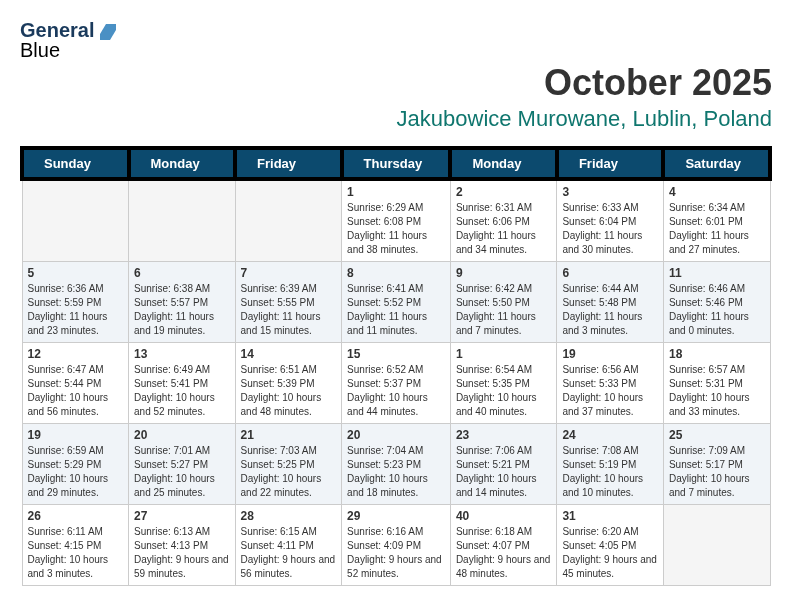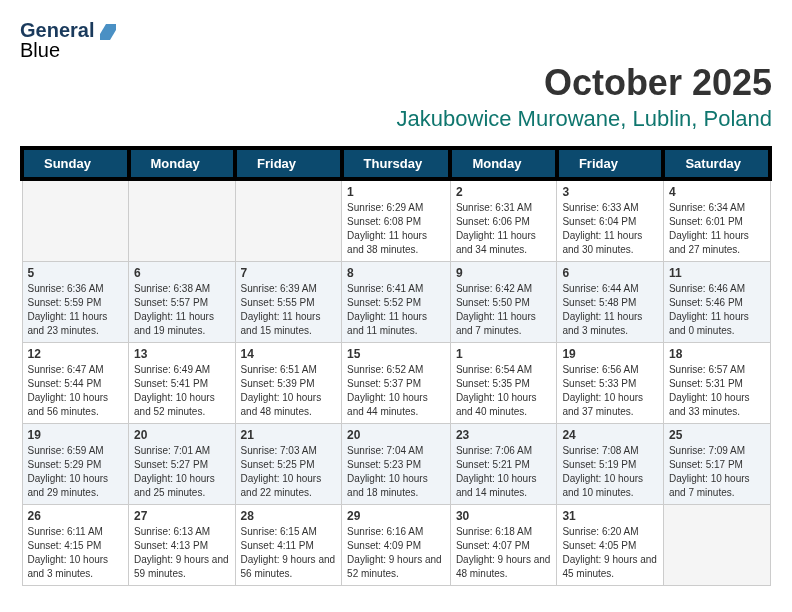--- a/index.html
+++ b/index.html
@@ -235,21 +235,21 @@
         </td>
         <td>
           <span class="day-number">28</span>
           <div class="day-info">Sunrise: 6:15 AM<br>Sunset: 4:11 PM<br>Daylight: 9 hours and 56 minutes.</div>
         </td>
         <td>
           <span class="day-number">29</span>
           <div class="day-info">Sunrise: 6:16 AM<br>Sunset: 4:09 PM<br>Daylight: 9 hours and 52 minutes.</div>
         </td>
         <td>
-          <span class="day-number">30</span>
+          <span class="day-number">40</span>
           <div class="day-info">Sunrise: 6:18 AM<br>Sunset: 4:07 PM<br>Daylight: 9 hours and 48 minutes.</div>
         </td>
         <td>
           <span class="day-number">31</span>
           <div class="day-info">Sunrise: 6:20 AM<br>Sunset: 4:05 PM<br>Daylight: 9 hours and 45 minutes.</div>
         </td>
         <td class="empty"></td>
       </tr>
     </tbody>
 </table>

